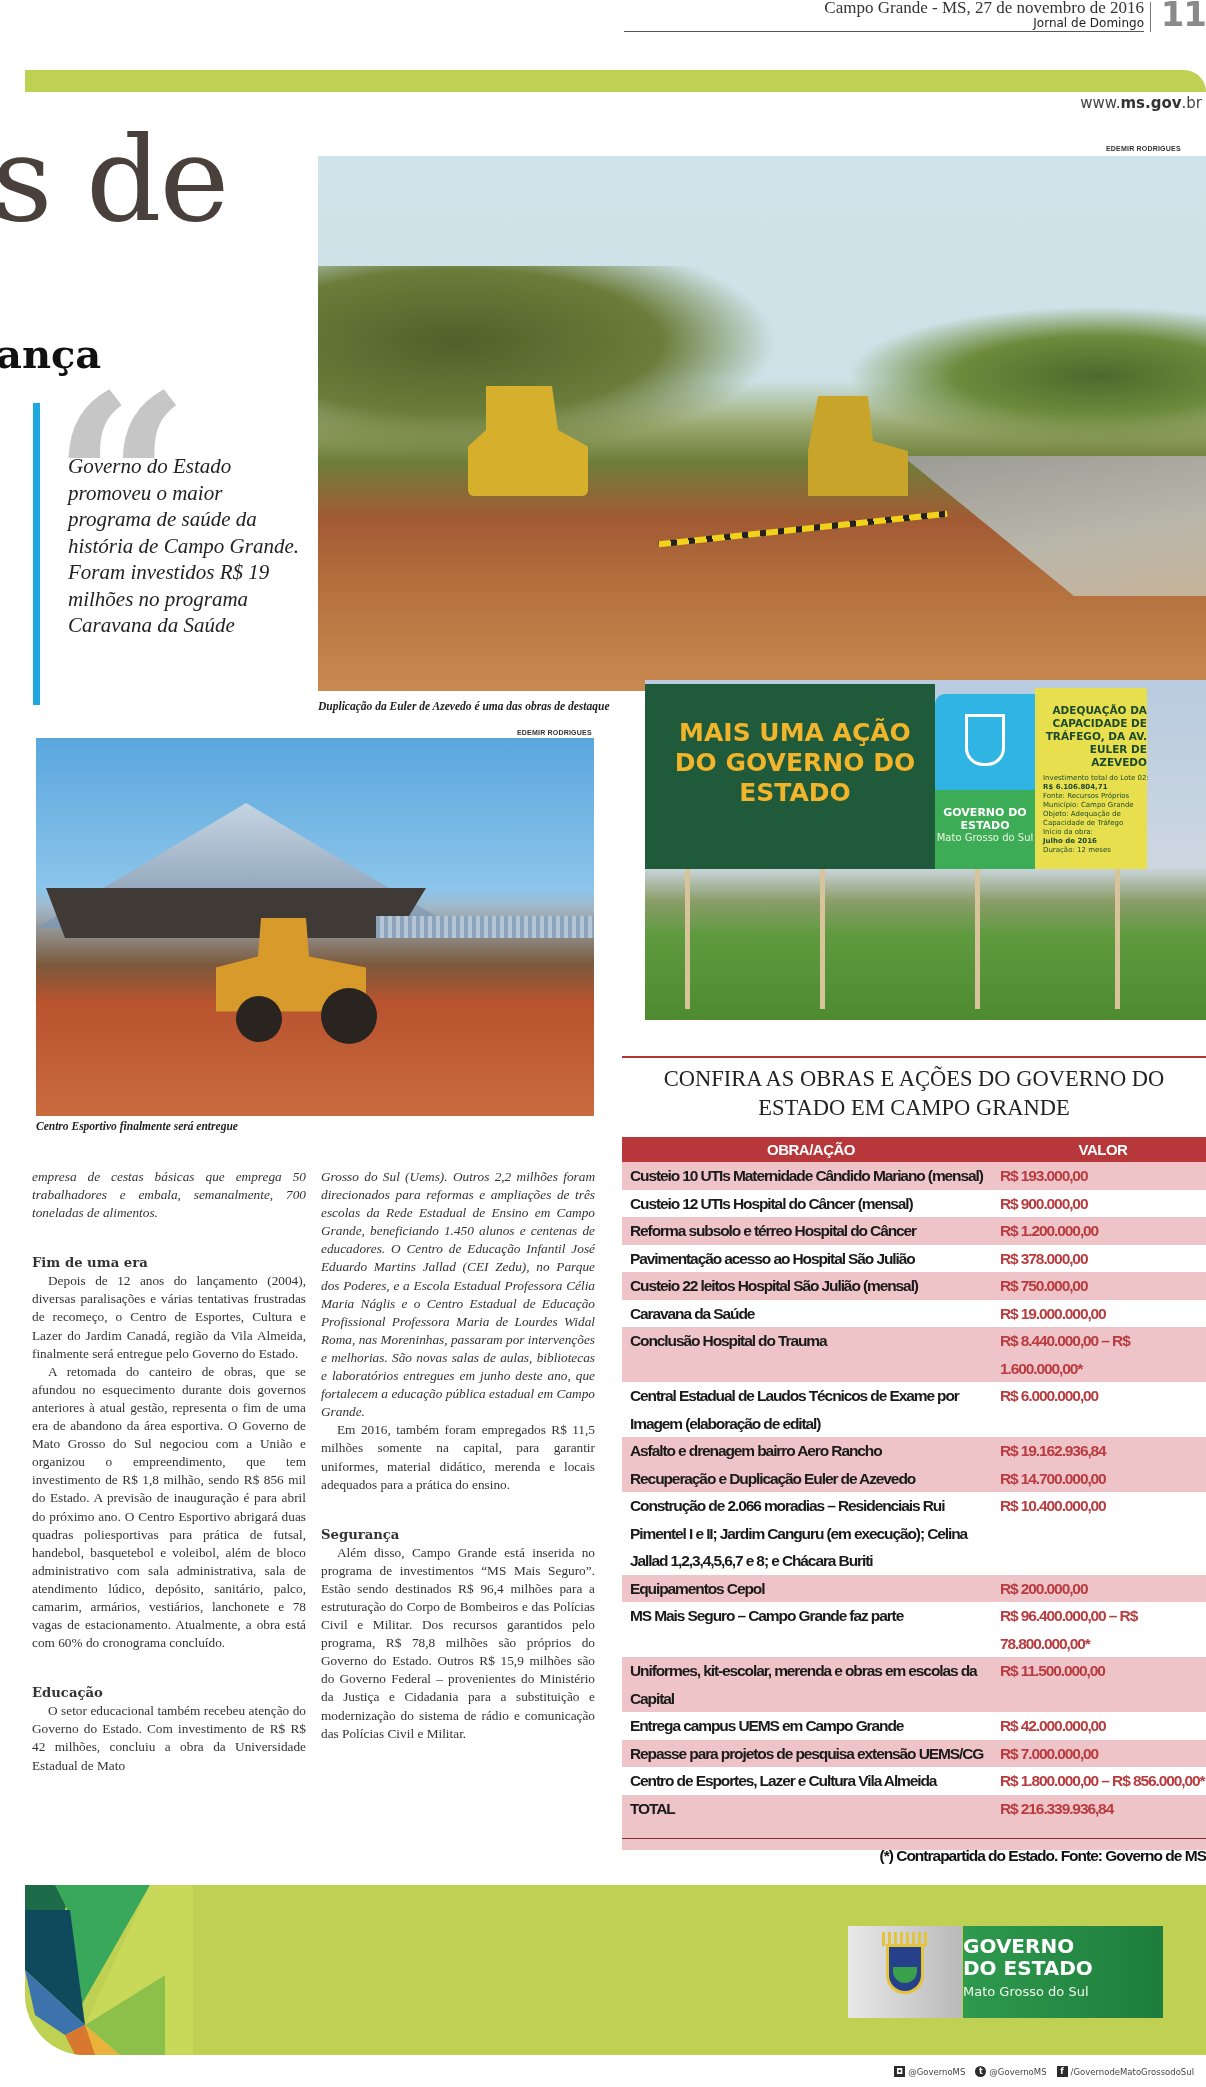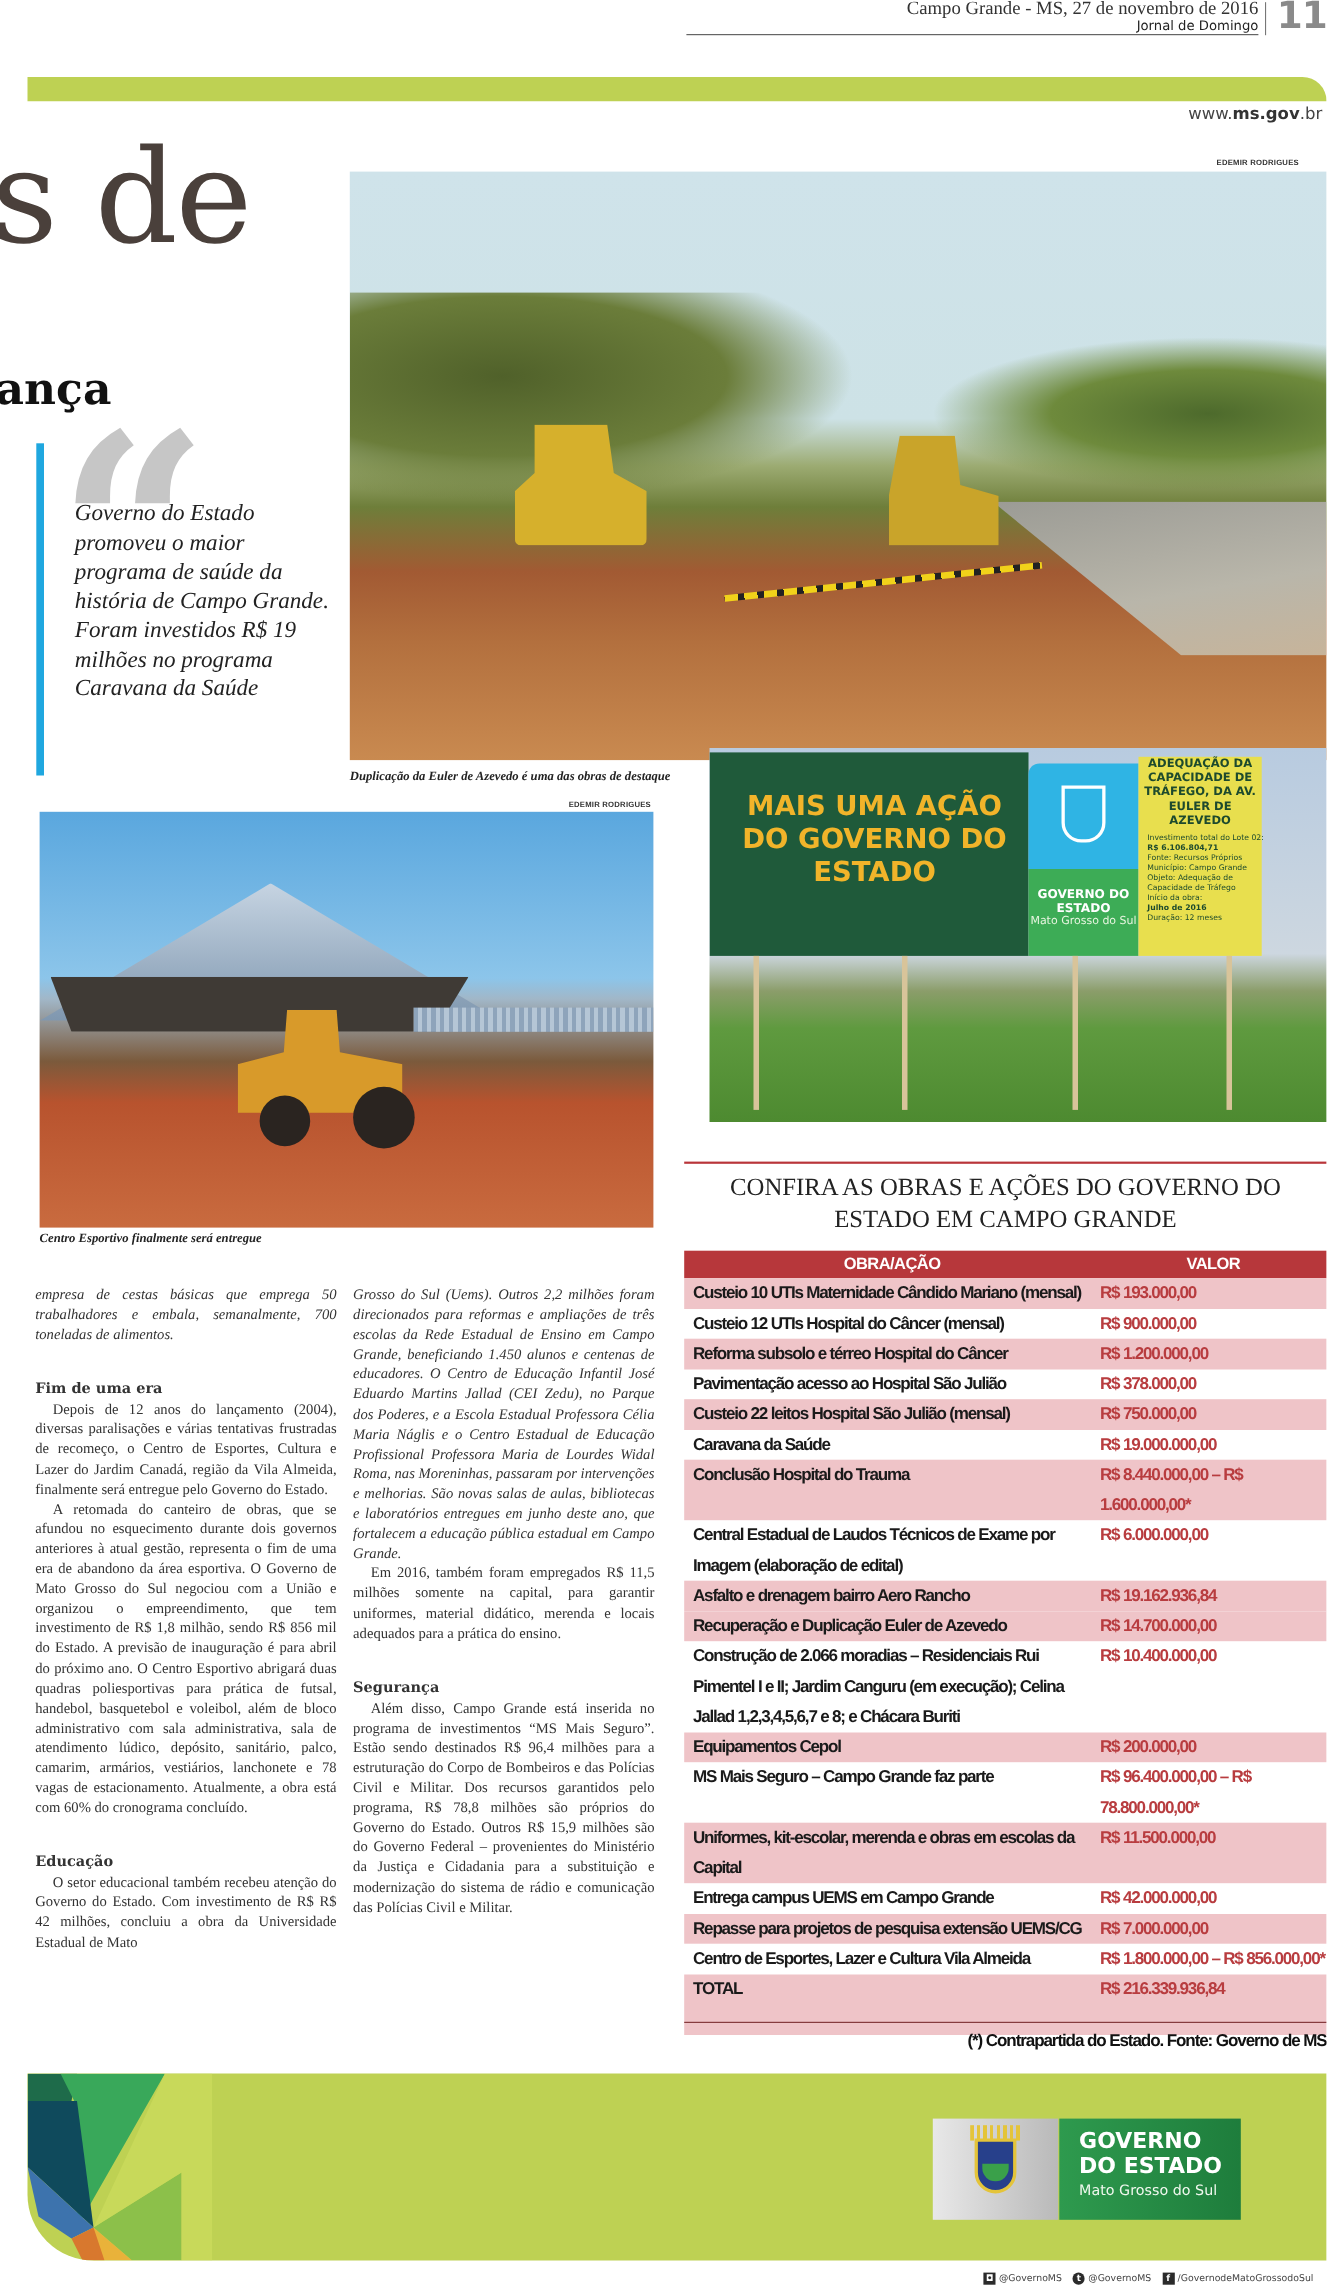--- a/index.html
+++ b/index.html
@@ -53,21 +53,21 @@
     .photo3 { left: 645px; top: 680px; width: 561px; height: 340px; background: linear-gradient(180deg, #b8cbe0 0%, #cdd7e0 55%, #8b9d6a 65%, #5f9a3f 75%, #4d8a30 100%); }
     .sign { position: absolute; left: 0; top: 4px; width: 502px; height: 185px; }
     .sign-green { position: absolute; left: 0; top: 0; width: 290px; height: 185px; background: #1f5a3a; }
     .sign-title { position: absolute; left: 20px; top: 34px; width: 260px; font-family: "DejaVu Sans", sans-serif; font-weight: bold; font-size: 25px; line-height: 30px; color: #f1b42a; text-align: center; }
     .sign-logo { position: absolute; left: 290px; top: 10px; width: 100px; height: 96px; background: #2fb4e4; border-radius: 10px 0 0 0; }
     .sign-logo-inner { position: absolute; left: 30px; top: 20px; width: 40px; height: 52px; border: 3px solid #fff; border-radius: 0 0 18px 18px; }
     .sign-gov { position: absolute; left: 290px; top: 106px; width: 100px; height: 79px; background: #3dac56; text-align: center; font-family: "DejaVu Sans", sans-serif; color: #fff; }
     .sign-gov .g1 { font-size: 11px; font-weight: bold; margin-top: 16px; line-height: 13px; }
     .sign-gov .g2 { font-size: 10px; line-height: 11px; color: #e8f5e0; }
     .sign-yellow { position: absolute; left: 390px; top: 4px; width: 112px; height: 181px; background: #e8df4e; font-family: "DejaVu Sans", sans-serif; color: #1d4a2d; }
-    .sign-yellow .y-title { font-weight: bold; font-size: 10.5px; line-height: 13px; text-align: center; margin-top: 0; }
+    .sign-yellow .y-title { font-weight: bold; font-size: 10.5px; line-height: 13px; text-align: right; margin-top: 16px; }
     .sign-yellow .y-lines { font-size: 7px; line-height: 9px; margin: 5px 0 0 8px; }
     .sign-yellow .y-lines div { white-space: nowrap; }
     .photo3 .post { position: absolute; top: 189px; width: 5px; height: 140px; background: #d8c49a; }
 
     
     .infobox-rule-top { position: absolute; left: 622px; top: 1056px; width: 584px; height: 2px; background: #b9353a; }
     .infobox-title { position: absolute; left: 622px; top: 1064px; width: 584px; text-align: center; font-family: "Liberation Serif", serif; font-size: 22.5px; line-height: 29px; color: #222; }
     .obras-table { position: absolute; left: 622px; top: 1137px; width: 584px; border-collapse: collapse; font-family: "Liberation Sans", sans-serif; font-weight: bold; font-size: 15.5px; }
     .obras-table th { background: #b7373b; color: #fff; font-size: 15px; height: 25px; text-align: center; letter-spacing: -0.5px; }
     .obras-table td { vertical-align: top; line-height: 27.5px; padding: 0; letter-spacing: -1.1px; }
@@ -87,21 +87,21 @@
     .col h3 { font-family: "DejaVu Serif", serif; font-size: 13.2px; font-weight: bold; color: #333; margin-top: 32px; line-height: 18px; }
 
     
     .footer-band { position: absolute; left: 25px; top: 1885px; width: 1181px; height: 170px; background: #bed153; border-radius: 0 0 0 60px; overflow: hidden; }
     .footer-shards { position: absolute; left: 0; top: 0; width: 168px; height: 170px; }
     .footer-logo { position: absolute; left: 848px; top: 1926px; width: 315px; height: 92px; }
     .logo-crest { position: absolute; left: 0; top: 0; width: 114px; height: 92px; background: linear-gradient(90deg, #e8e8e8, #b9b9b9); }
     .logo-crest-shield { position: absolute; left: 38px; top: 18px; width: 38px; height: 50px; background: #27408b; border: 3px solid #e4c43a; border-radius: 0 0 19px 19px; }
     .logo-crest-shield::after { content: ""; position: absolute; left: 4px; top: 20px; width: 24px; height: 16px; background: #3aa04a; border-radius: 0 0 12px 12px; }
     .logo-crest-rays { position: absolute; left: 34px; top: 6px; width: 48px; height: 14px; background: repeating-linear-gradient(90deg, #e4c43a 0 3px, transparent 3px 6px); }
-    .logo-green { position: absolute; left: 115px; top: 0; width: 165px; height: 92px; background: linear-gradient(90deg, #2e9a4e, #1e7d3c); color: #fff; font-family: "DejaVu Sans", sans-serif; padding-left: 18px; }
+    .logo-green { position: absolute; left: 115px; top: 0; width: 200px; height: 92px; background: linear-gradient(90deg, #2e9a4e, #1e7d3c); color: #fff; font-family: "DejaVu Sans", sans-serif; }
     .logo-green .l1 { font-size: 20px; font-weight: bold; line-height: 22px; margin-top: 9px; }
     .logo-green .l2 { font-size: 13px; line-height: 20px; margin-top: 3px; color: #f0f8ee; }
     .social { position: absolute; right: 12px; top: 2066px; font-family: "DejaVu Sans", sans-serif; font-size: 8.5px; color: #444; white-space: nowrap; display: flex; gap: 10px; align-items: center; }
     .social .it { display: flex; align-items: center; gap: 3px; }
     .social .ico { display: inline-block; width: 11px; height: 11px; background: #2b2b2b; color: #fff; font-size: 8px; line-height: 11px; text-align: center; font-weight: bold; }
     .social .ico.round { border-radius: 50%; }
   </style>
 </head>
 <body>
 

